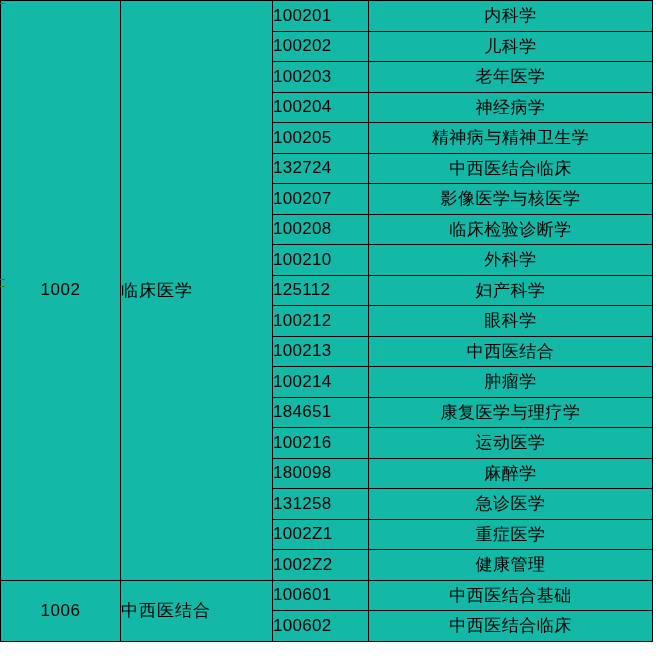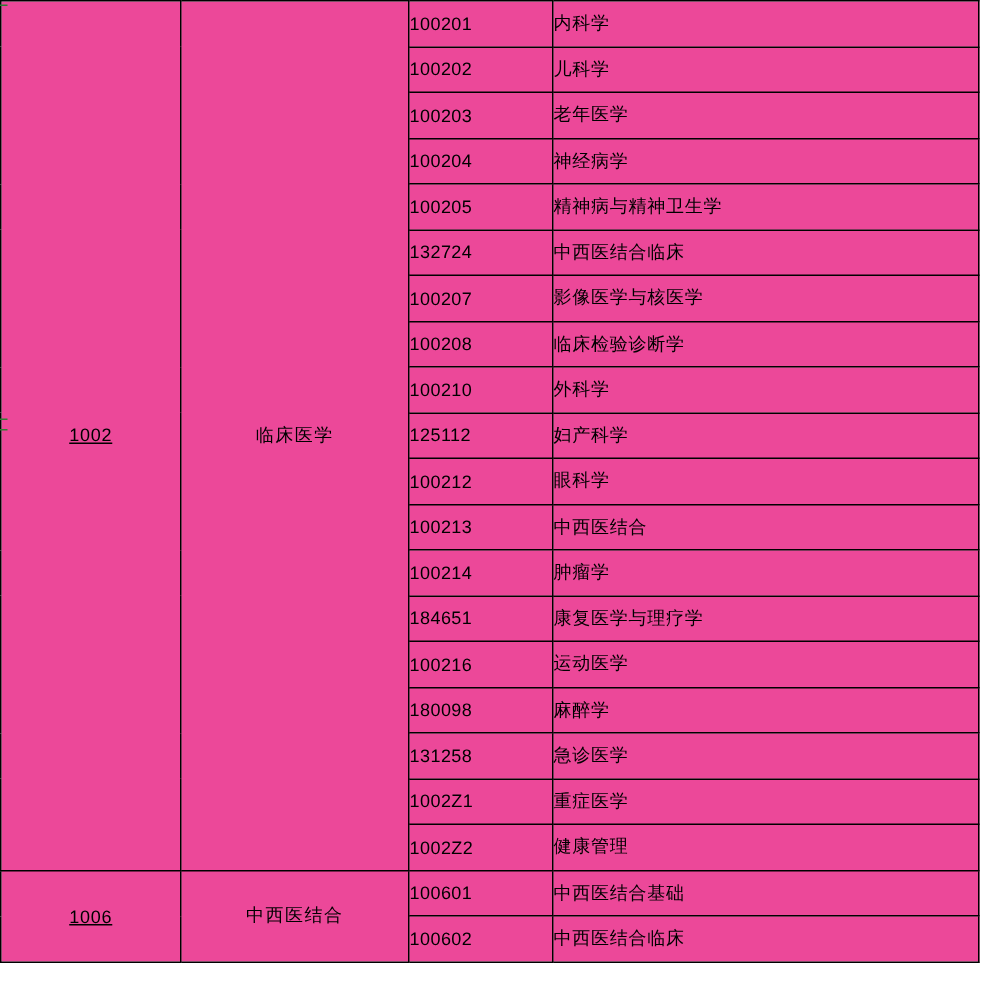--- a/index.html
+++ b/index.html
@@ -23,49 +23,48 @@
   table.spec-table {
     border-collapse: collapse;
     table-layout: fixed;
     width: 652px;
     margin: 0;
   }
   table.spec-table td {
     border: 1px solid #000000;
     padding: 0;
     height: 29.5px;
-    font-size: 12px;
+    font-size: 17px;
     vertical-align: middle;
-    background: #ec4899;
+    background: #14b8a6;
   }
   
   col.c-code   { width: 120px; }
   col.c-name   { width: 152px; }
   col.c-subcode{ width: 96px; }
   col.c-subname{ width: 284px; }
 
   td.code-cell {
     text-align: center;
     font-size: 17px;
     letter-spacing: 0.5px;
-    text-decoration: underline;
   }
   td.name-cell {
-    text-align: center;
+    text-align: left;
     font-size: 17px;
     letter-spacing: 1px;
   }
   td.subcode-cell {
     text-align: left;
     padding-left: 8px;
     font-size: 16px;
     letter-spacing: 0.3px;
   }
   td.subname-cell {
-    text-align: left;
+    text-align: center;
     padding-left: 8px;
     font-size: 17px;
     letter-spacing: 0.5px;
   }
   .note {
     margin-top: 14px;
     padding-left: 12px;
     font-size: 17px;
     letter-spacing: 0.5px;
   }

